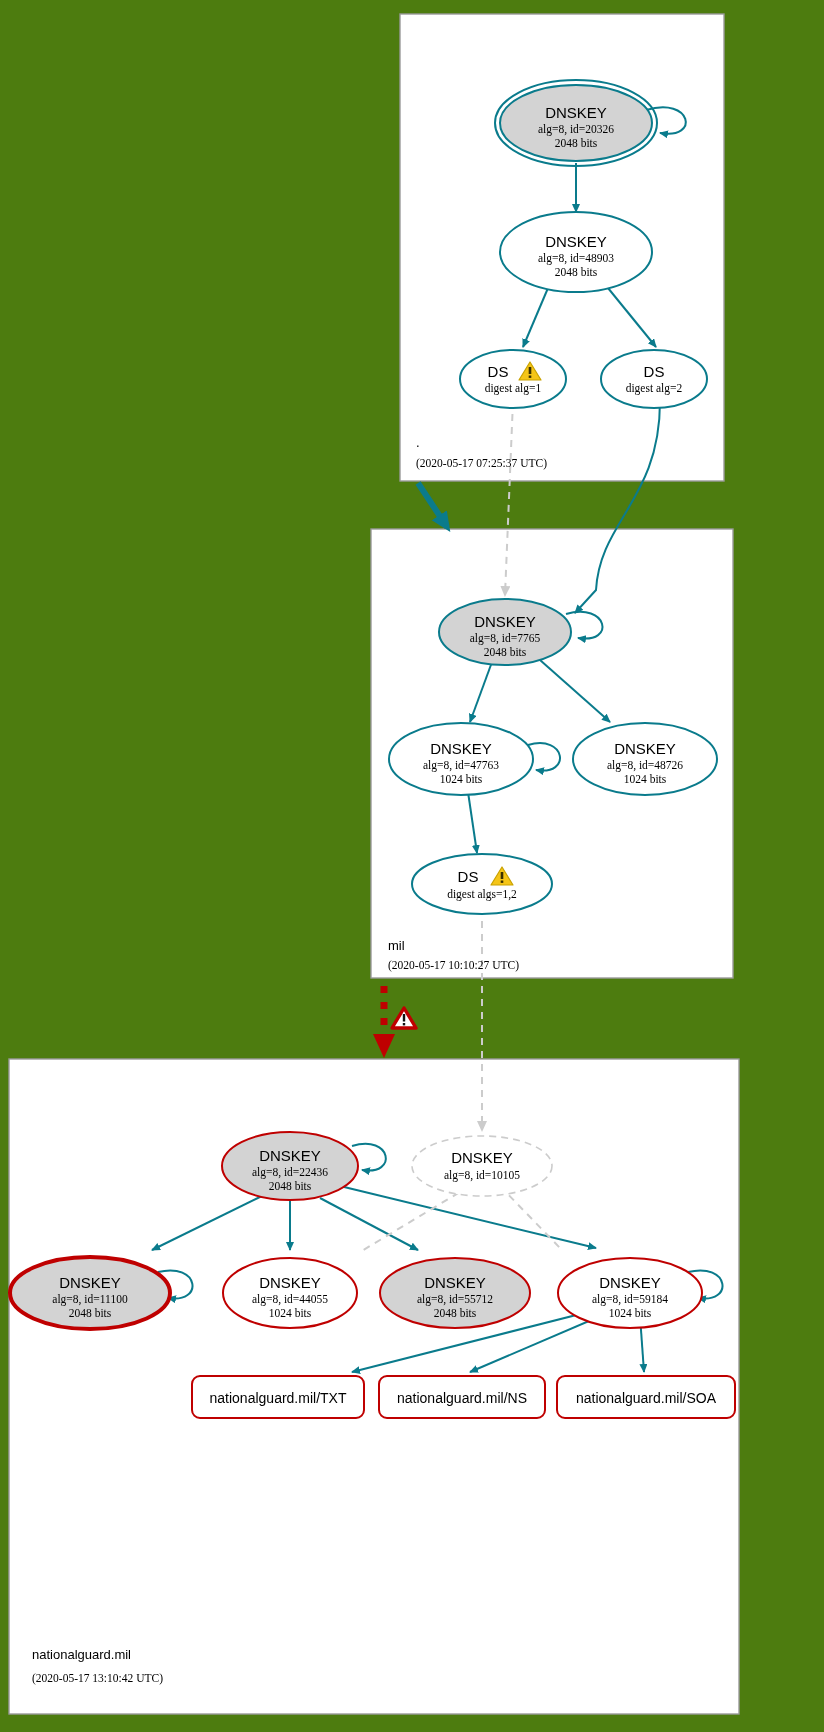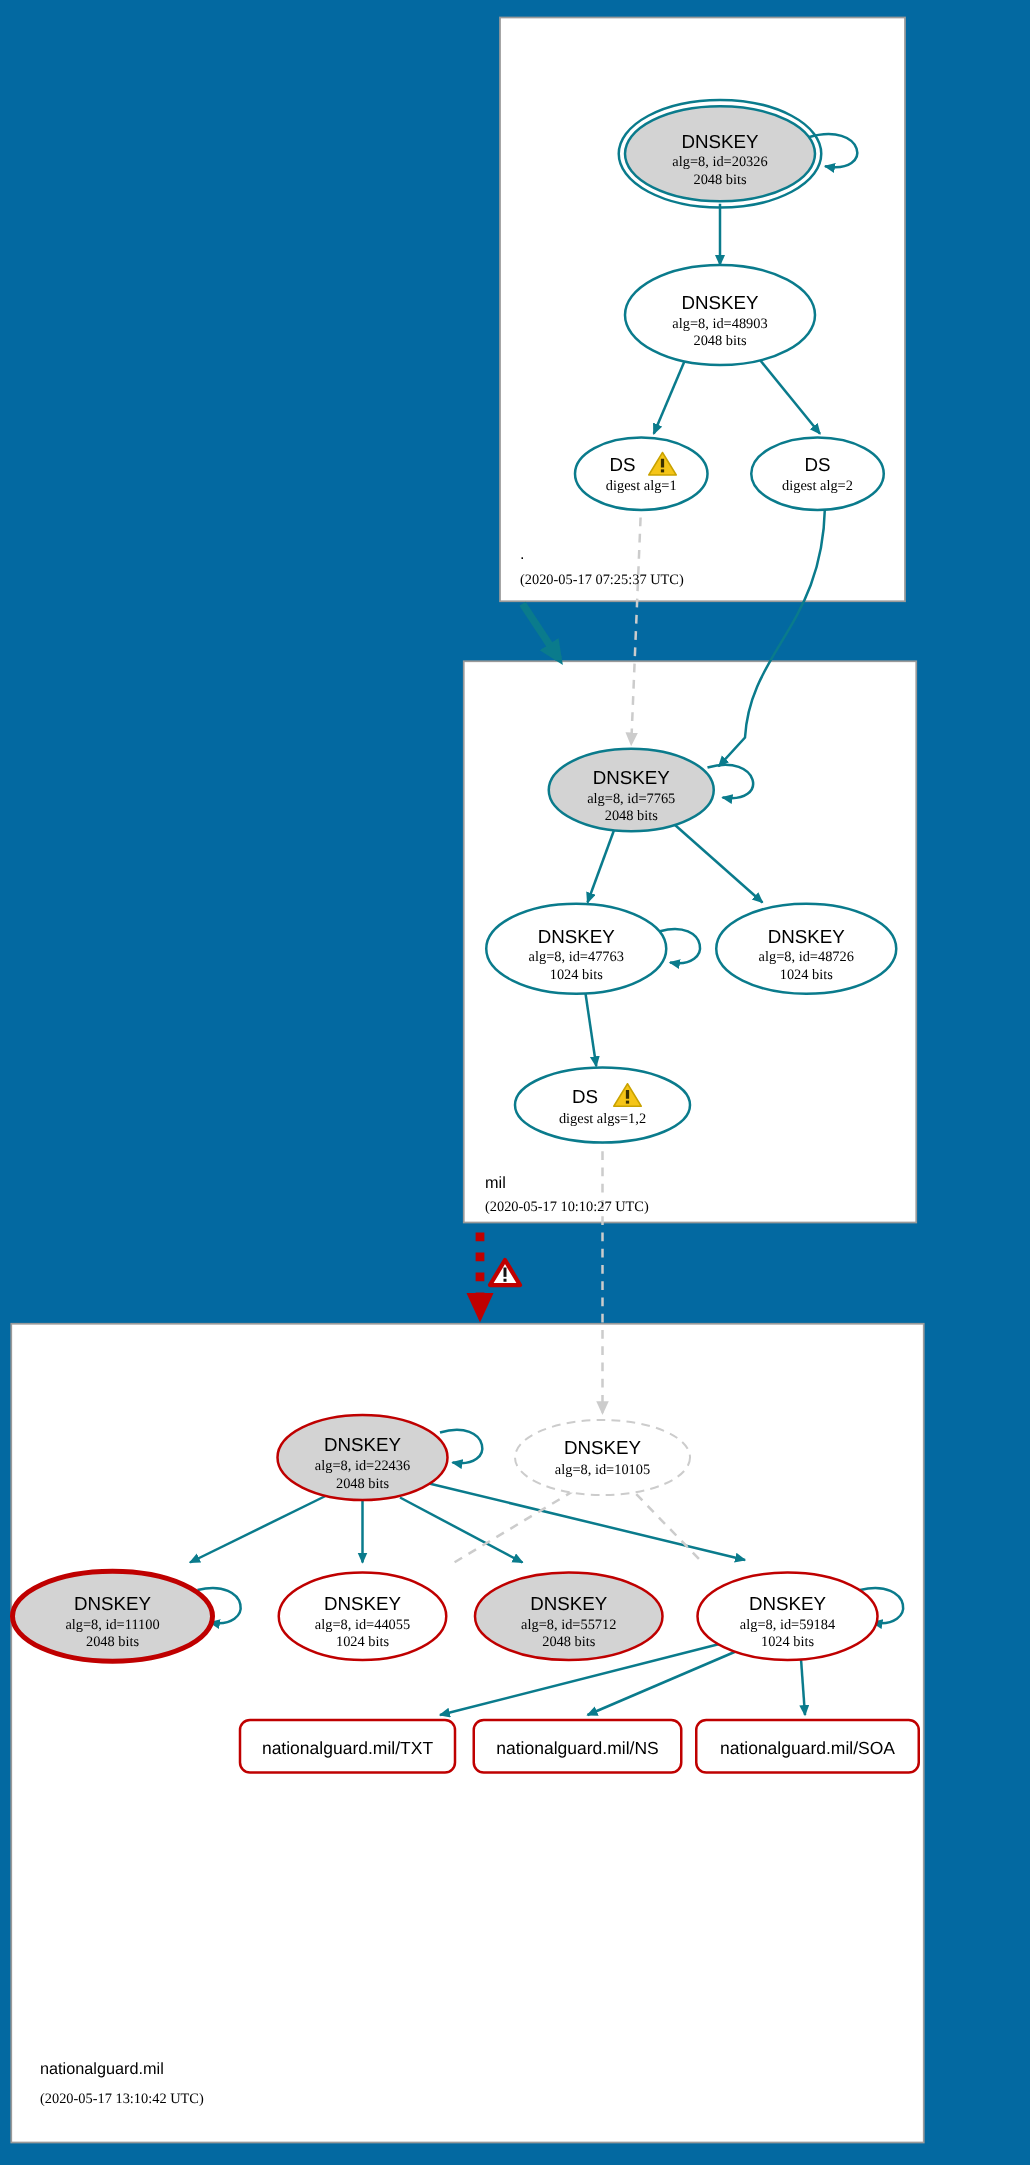--- a/index.html
+++ b/index.html
@@ -4,21 +4,21 @@
 <style>
   html, body {
     margin: 0;
     padding: 0;
     background: #ffffff;
   }
   #stage {
     position: relative;
     width: 824px;
     height: 1732px;
-    background: #0369a1;
+    background: #4d7c0f;
     font-family: "Liberation Sans", sans-serif;
     overflow: hidden;
   }
   svg.layer {
     position: absolute;
     left: 0;
     top: 0;
     width: 824px;
     height: 1732px;
   }

